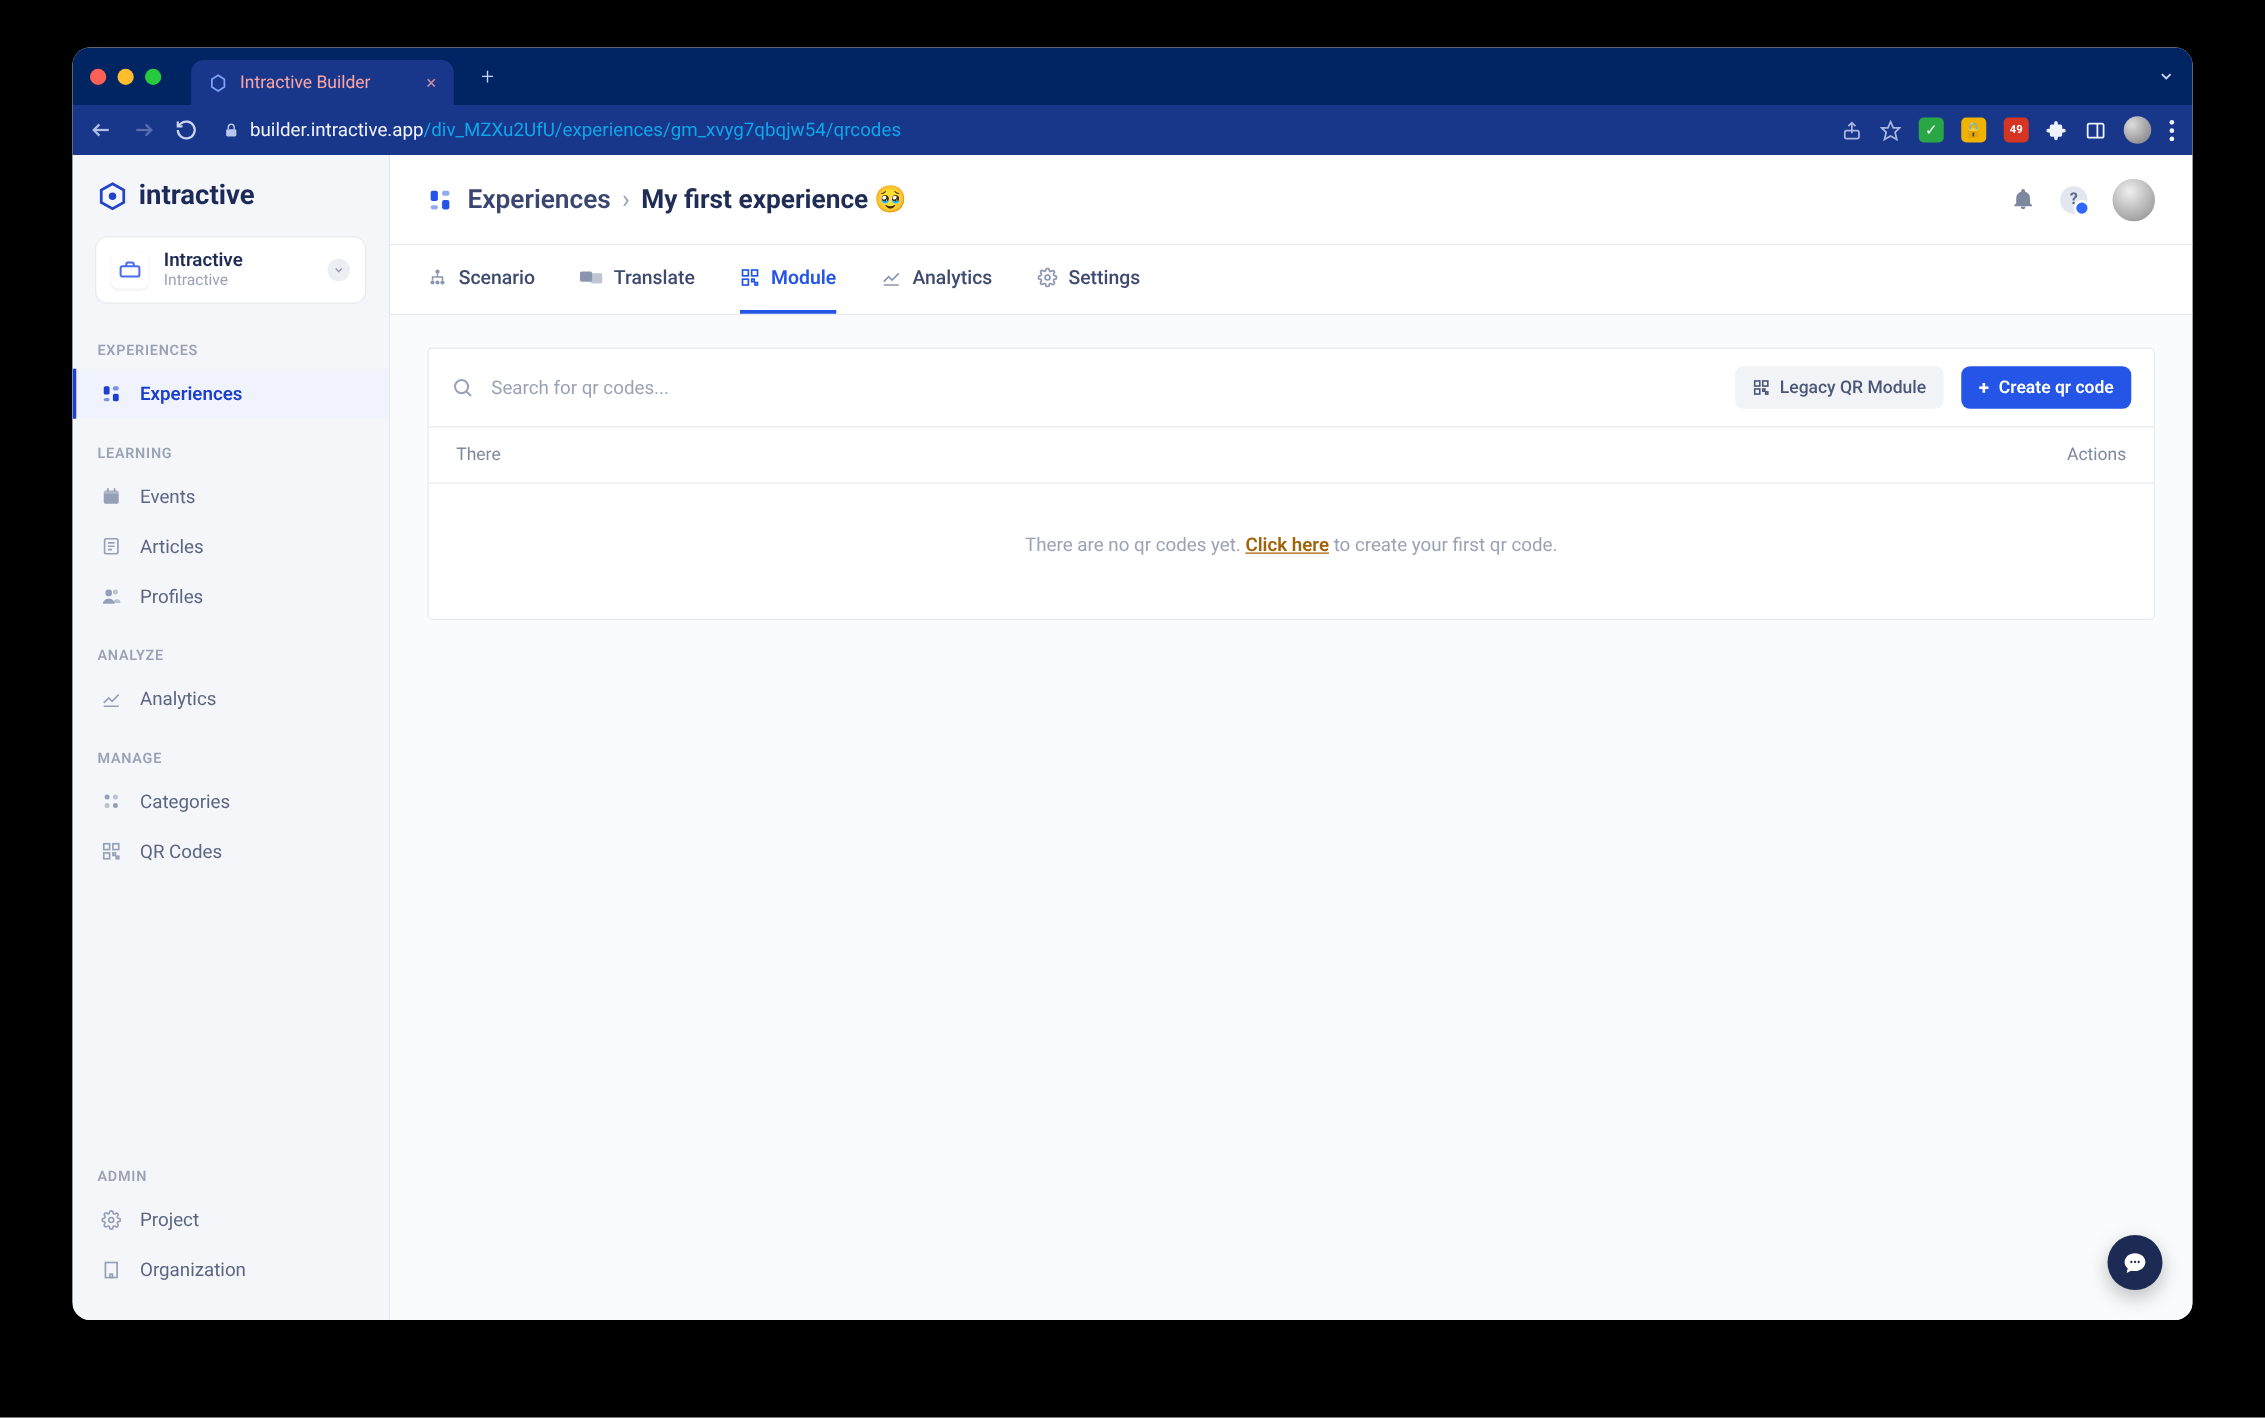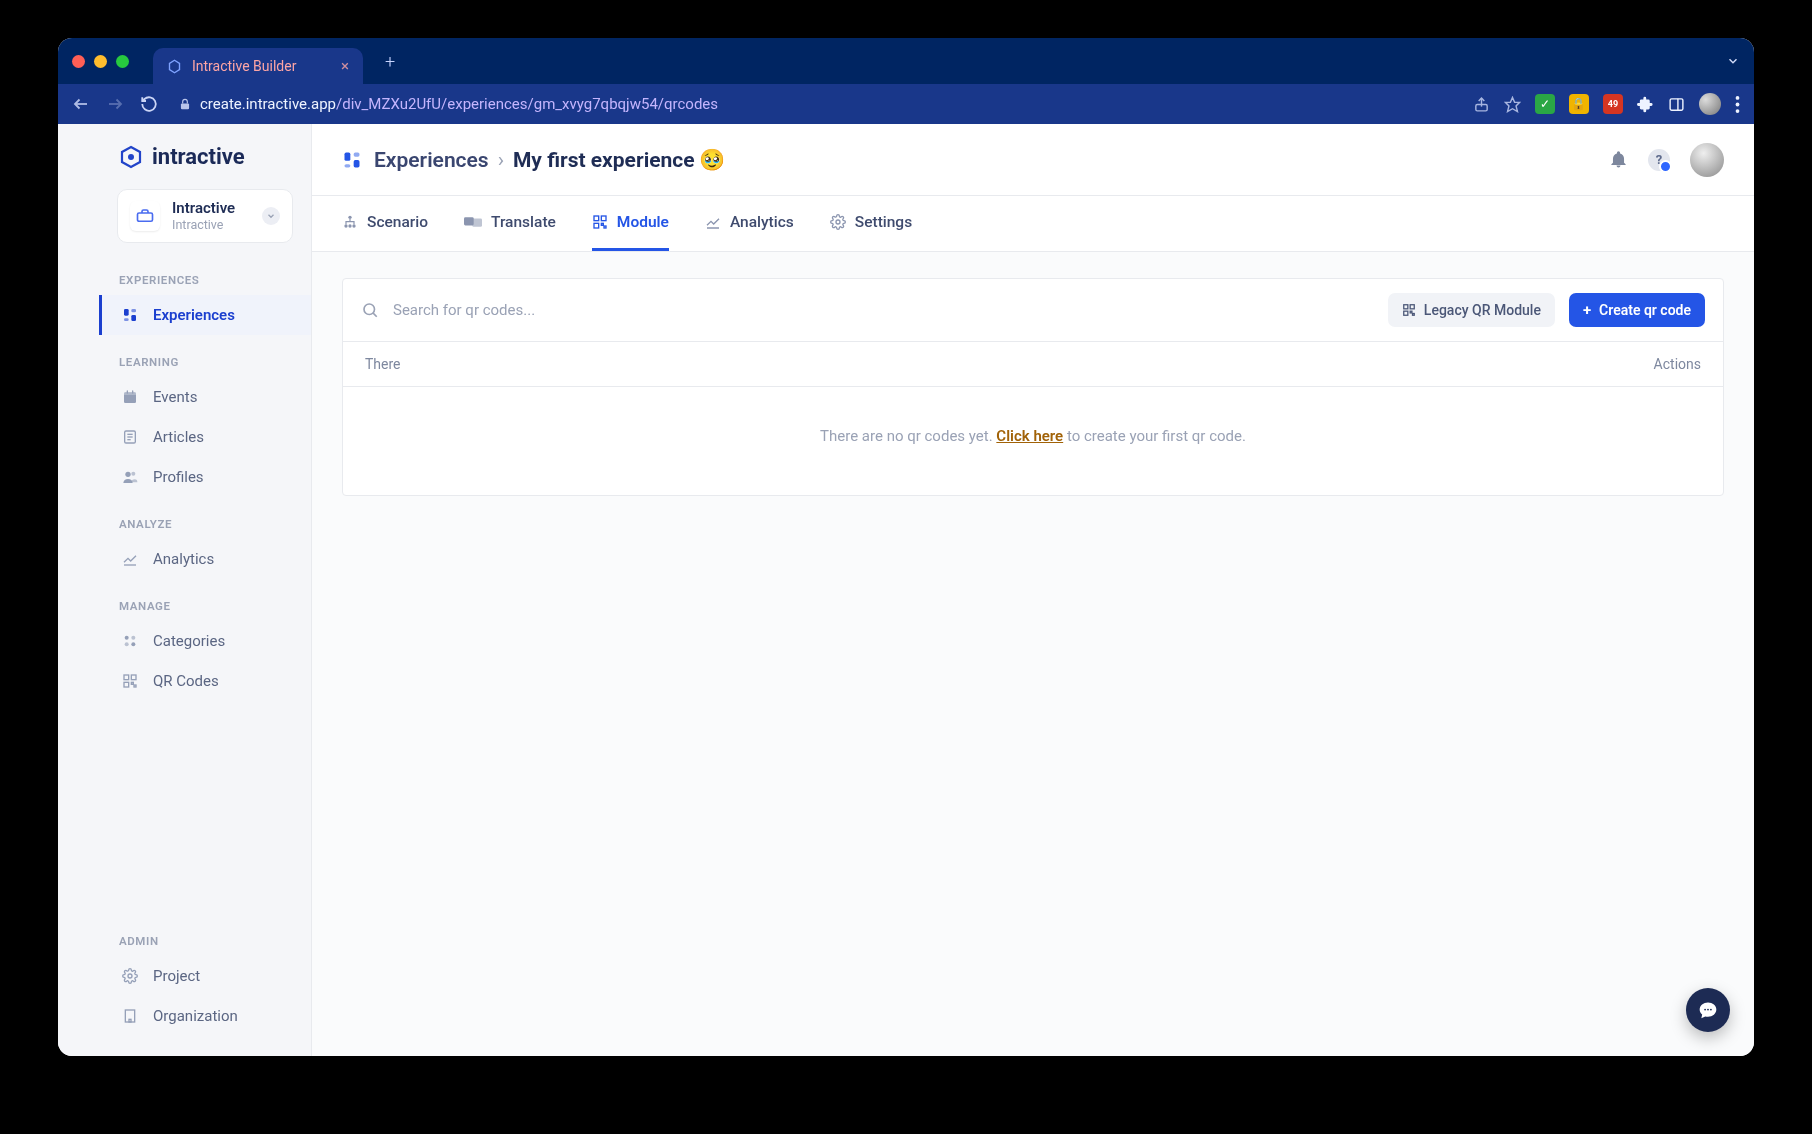--- a/index.html
+++ b/index.html
@@ -34,28 +34,28 @@
   .expand-tabs{margin-left:auto;color:#cdd7f5;font-size:13px;}
 
   .chrome-addrbar{height:40px;background:var(--chrome-bar);display:flex;align-items:center;gap:14px;padding:0 14px;color:#cbd5f6;font-size:15px;}
   .nav-arrows{display:flex;gap:18px;}
   .nav-arrow{width:16px;opacity:.85;cursor:pointer;}
   .nav-arrow.disabled{opacity:.35;}
   .reload{cursor:pointer;}
   .url-pill{flex:1;display:flex;align-items:center;gap:8px;border-radius:20px;height:30px;padding:0 6px;color:#cbd5f6;font-size:15px;}
   .url-pill .lock{font-size:13px;opacity:.9;}
   .url-host{color:#eef3ff;}
-  .url-path{color:#c4b5fd;}
+  .url-path{color:#0ea5e9;}
   .addr-actions{display:flex;gap:14px;align-items:center;}
   .ext-ico{width:20px;height:20px;border-radius:4px;display:flex;align-items:center;justify-content:center;font-size:12px;}
   .avatar-s{width:22px;height:22px;border-radius:50%;background:radial-gradient(circle at 30% 30%,#dcdcdc,#777);}
 
   
   .app{position:absolute;top:86px;left:0;right:0;bottom:0;display:flex;}
-  .sidebar{width:254px;background:var(--sidebar-bg);border-right:1px solid var(--gray-border);display:flex;flex-direction:column;padding-left:41px;}
+  .sidebar{width:254px;background:var(--sidebar-bg);border-right:1px solid var(--gray-border);display:flex;flex-direction:column;}
   .logo-row{display:flex;align-items:center;gap:9px;padding:20px 20px 16px 20px;color:#1b2a58;font-weight:700;font-size:22px;}
   .logo-mark{width:24px;height:24px;}
   .org-card{margin:4px 18px 10px 18px;background:#fff;border:1px solid var(--gray-border);border-radius:10px;padding:10px 12px;display:flex;align-items:center;gap:12px;}
   .org-ico{width:30px;height:30px;border-radius:6px;background:#fff;display:flex;align-items:center;justify-content:center;color:#4a6cf0;font-size:18px;box-shadow:0 1px 2px rgba(0,0,0,0.08);}
   .org-name{font-size:15px;font-weight:600;color:var(--text);line-height:1.15;}
   .org-sub{font-size:12.5px;color:var(--text-muted);}
   .org-caret{margin-left:auto;width:18px;height:18px;border-radius:50%;background:#eceef4;display:flex;align-items:center;justify-content:center;color:#9aa2b5;font-size:10px;}
 
   .nav-section-title{font-size:11.5px;letter-spacing:.6px;color:#9aa2b5;font-weight:600;padding:20px 20px 8px 20px;text-transform:uppercase;}
   .nav-item{display:flex;align-items:center;gap:14px;height:40px;padding:0 20px;color:#5b6683;font-size:15px;cursor:pointer;border-left:3px solid transparent;}
@@ -150,21 +150,21 @@
       </span>
     </div>
     <div class="url-pill">
       <span class="lock">
         <svg width="14" height="14" viewBox="0 0 24 24" fill="currentColor">
             <rect x="5" y="11" width="14" height="10" rx="2"></rect>
             <path d="M8 11V8a4 4 0 0 1 8 0v3" fill="none" stroke="currentColor" stroke-width="2"></path>
           </svg>
       </span>
       <span>
-        <span class="url-host">create.intractive.app</span><span class="url-path">/div_MZXu2UfU/experiences/gm_xvyg7qbqjw54/qrcodes</span>
+        <span class="url-host">builder.intractive.app</span><span class="url-path">/div_MZXu2UfU/experiences/gm_xvyg7qbqjw54/qrcodes</span>
       </span>
     </div>
     <div class="addr-actions">
       <span style="opacity:.8;">
         <svg width="17" height="17" viewBox="0 0 24 24" fill="none" stroke="currentColor" stroke-width="2">
             <path d="M12 3v12"></path>
             <polyline points="8 7 12 3 16 7"></polyline>
             <rect x="4" y="12" width="16" height="9" rx="2"></rect>
           </svg>
       </span>

